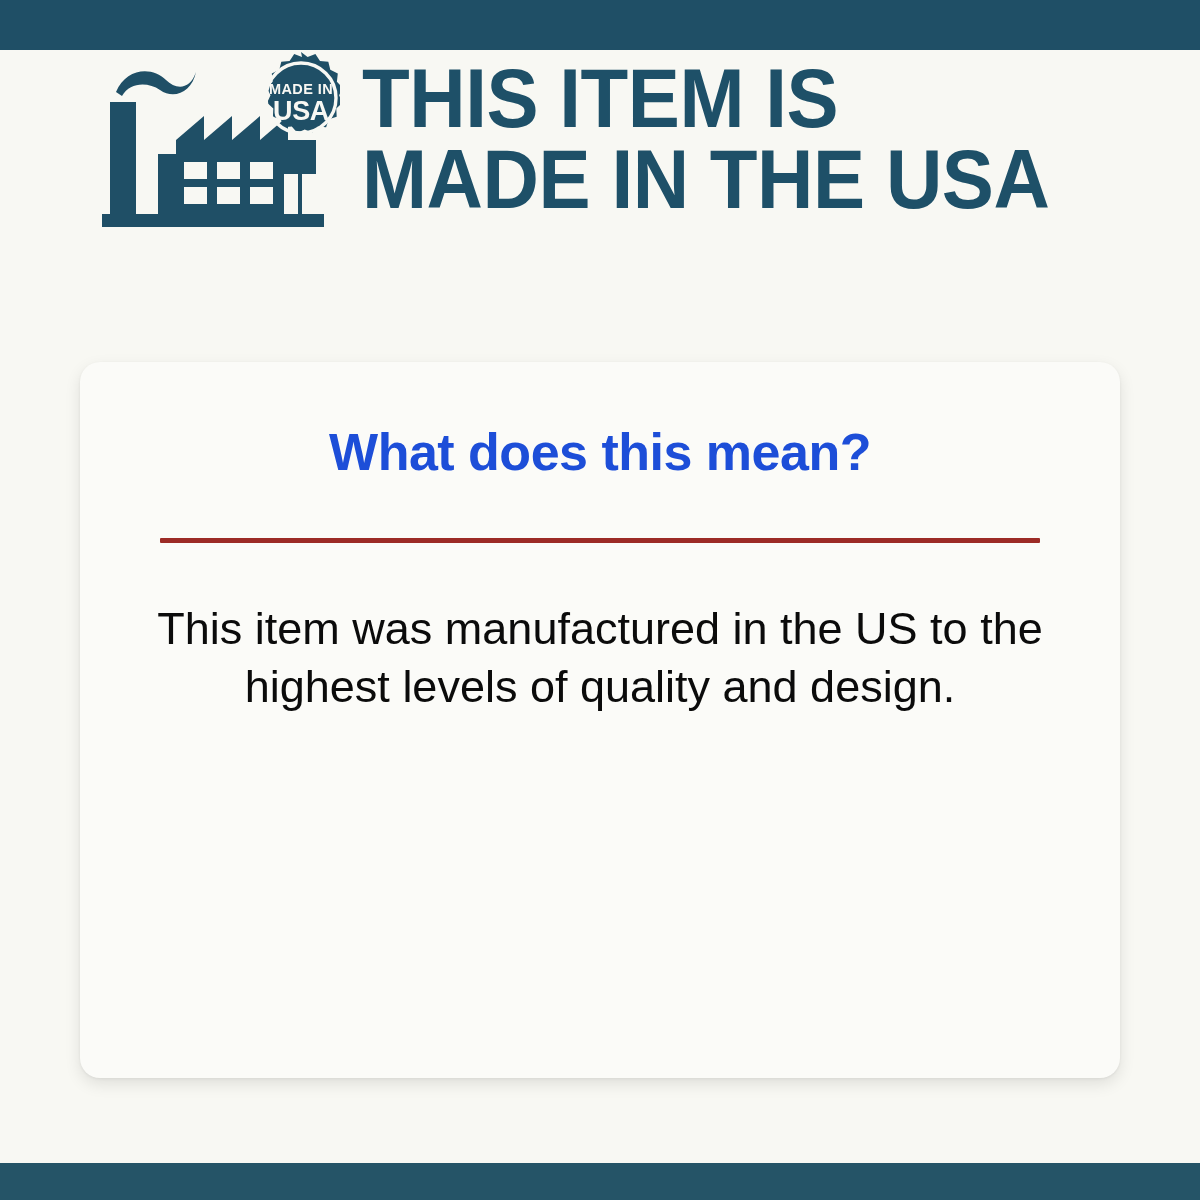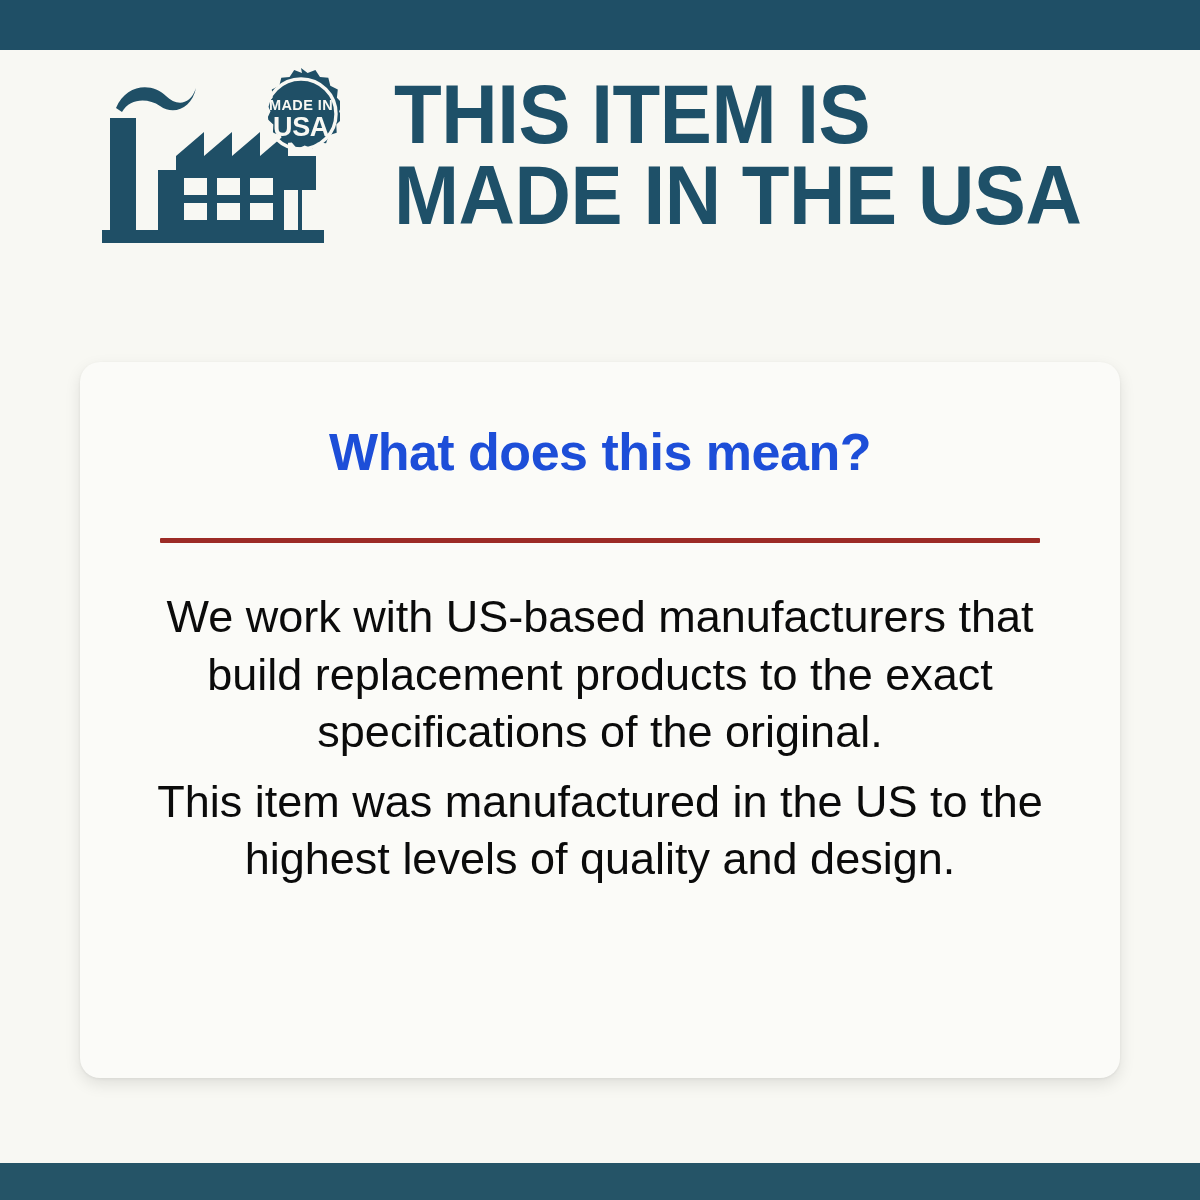--- a/index.html
+++ b/index.html
@@ -32,29 +32,28 @@
     top: 50px;
     width: 1200px;
     height: 1113px;
     background: #f8f8f3;
   }
 
   
   .header {
     position: absolute;
     left: 0;
-    top: 52px;
+    top: 36px;
     width: 1200px;
     height: 200px;
     display: flex;
     align-items: center;
     justify-content: flex-start;
     padding-left: 100px;
     box-sizing: border-box;
-    gap: 32px;
   }
 
   .logo-mark {
     position: relative;
     width: 240px;
     height: 185px;
     flex: 0 0 auto;
     margin-right: 22px;
   }
   .logo-mark svg { display: block; width: 240px; height: 185px; }
@@ -177,18 +176,17 @@
   <div class="header-title">
     <span class="line">THIS ITEM IS</span>
     <span class="line">MADE IN THE USA</span>
   </div>
 </div>
 
 <div class="card">
   <div class="card-heading">What does this mean?</div>
   <div class="card-divider"></div>
   <div class="card-body">
-    <p class="para" style="margin:0;">We work with US-based manufacturers that build replacement products to the exact specifications of the original.</p>
     <p class="para" style="margin:12px;">This item was manufactured in the US to the highest levels of quality and design.</p>
   </div>
 </div>
 
 <div class="band band-bottom"></div>
 
 </body></html>

